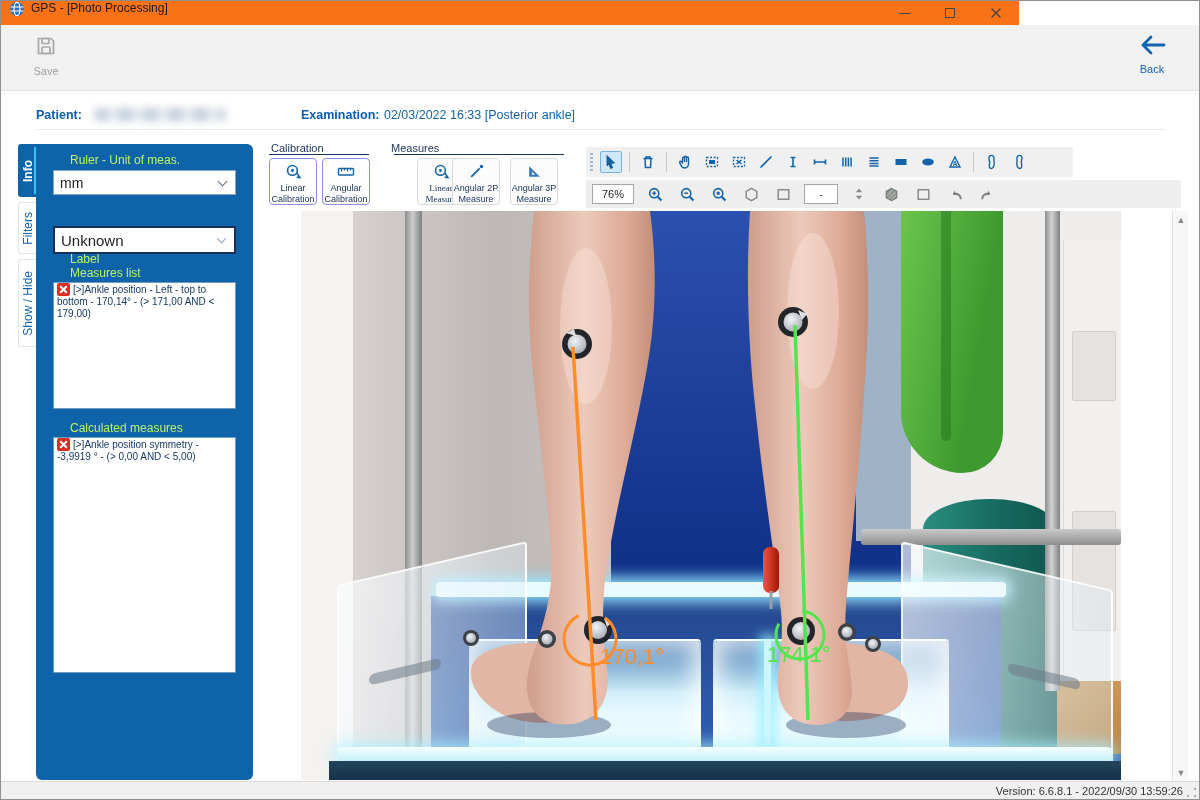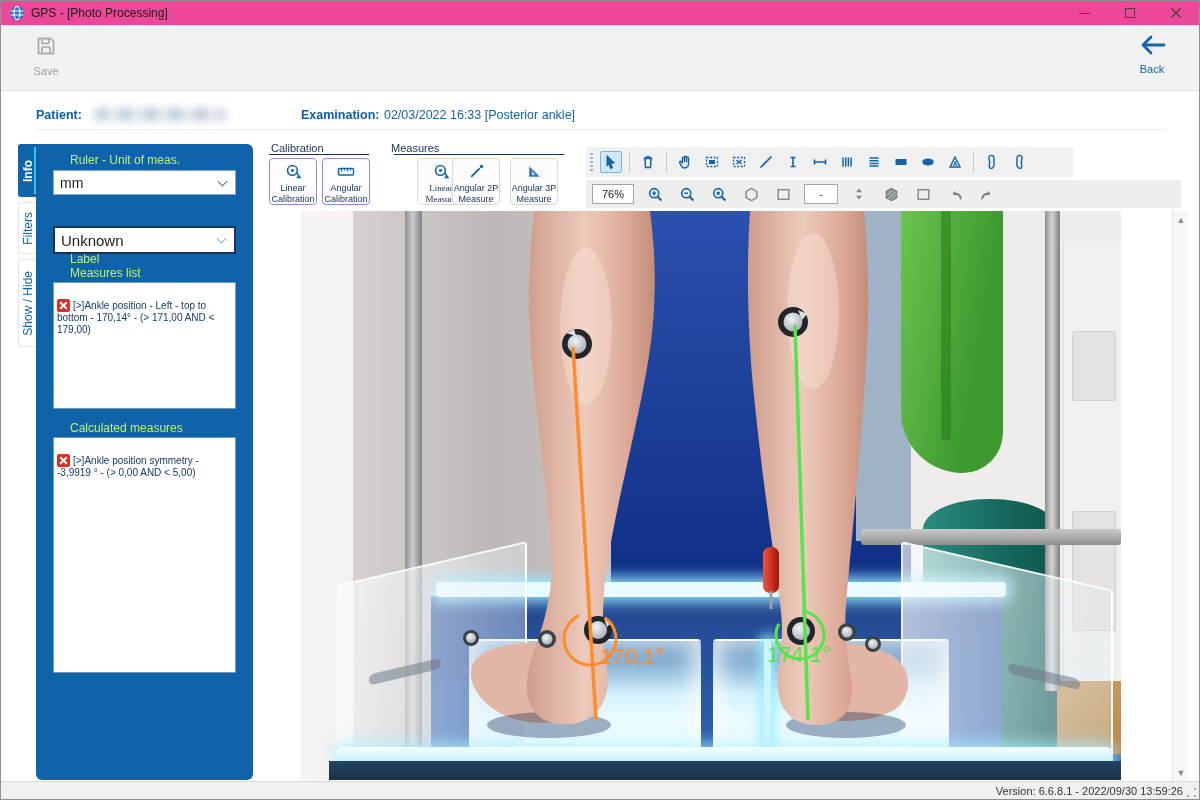--- a/index.html
+++ b/index.html
@@ -2,21 +2,21 @@
 <html><head>
 <meta charset="utf-8">
 <style>
   html,body{margin:0;padding:0;background:#d8d8d8;}
   *{box-sizing:border-box;}
   .window{position:relative;width:1200px;height:800px;background:#fff;border:1px solid #8f8f8f;
     font-family:"Liberation Sans", sans-serif;overflow:hidden;}
   .abs{position:absolute;}
 
   
-  .titlebar{left:0;top:0;width:1198px;height:24px;background:#ec4899;display:flex;align-items:center;padding-left:8px;}
+  .titlebar{left:0;top:0;width:1018px;height:24px;background:#f97316;display:flex;padding-left:8px;}
   .titlebar .title{font-size:12px;color:#1a1a1a;margin-left:6px;}
   .wc{margin-left:auto;display:flex;height:100%;}
   .wc .btn{width:46px;height:100%;display:flex;align-items:center;justify-content:center;color:#444;}
   .min-glyph{width:11px;border-bottom:1.4px solid #444;}
   .max-glyph{width:10px;height:10px;border:1.4px solid #444;}
 
   
   .cmdbar{left:0;top:24px;width:1198px;height:66px;background:#f1f1f1;border-bottom:1px solid #e2e2e2;}
   .cmdbtn{position:absolute;top:9px;width:58px;text-align:center;cursor:default;}
   .cmdbtn .lbl{display:block;font-size:11px;margin-top:3px;}
@@ -39,21 +39,21 @@
   .vtab.active .ind{position:absolute;right:0;top:3px;bottom:3px;width:3px;background:#35c3f0;}
   .vtab.inactive{background:#fff;border:1px solid #dfe6ee;border-right:none;border-radius:3px 0 0 3px;}
   .vtab.inactive span{color:#1263aa;}
 
   
   .sidebar{left:35px;top:143px;width:217px;height:636px;background:#0f63a9;border-radius:0 6px 6px 6px;}
   .sb-lbl{position:absolute;left:34px;color:#bef264;font-size:12px;}
   .sb-select{position:absolute;left:17px;width:183px;background:#fff;display:flex;align-items:center;border:1px solid #89a6c0;}
   .sb-select .val{flex:1;padding-left:6px;color:#222;}
   .caret{width:7px;height:7px;border-right:1.6px solid #5a6d80;border-bottom:1.6px solid #5a6d80;transform:rotate(45deg);margin-right:9px;margin-top:-3px;}
-  .listbox{position:absolute;left:17px;width:183px;background:#fff;border:1px solid #6f9cc2;border-radius:1px;padding:16px 3px;overflow:hidden;}
+  .listbox{position:absolute;left:17px;width:183px;background:#fff;border:1px solid #6f9cc2;border-radius:1px;padding:0 3px;overflow:hidden;}
   .mitem{font-size:10px;line-height:12px;color:#173a68;margin-bottom:3px;}
   .sticon{display:inline-block;width:13px;height:13px;vertical-align:-3px;margin-right:3px;}
 
   
   .grp-cap{position:absolute;font-size:11px;color:#16325c;}
   .grp-line{position:absolute;border-bottom:1px solid #16325c;}
   .toolbtn{position:absolute;top:157px;width:48px;height:47px;border-radius:4px;background:#fdfdff;
     display:flex;flex-direction:column;align-items:center;justify-content:flex-start;padding-top:4px;}
   .toolbtn.cal{border:1px solid #8c8ce0;}
   .toolbtn.mea{border:1px solid #d9d9d9;background:#fcfcfc;}

